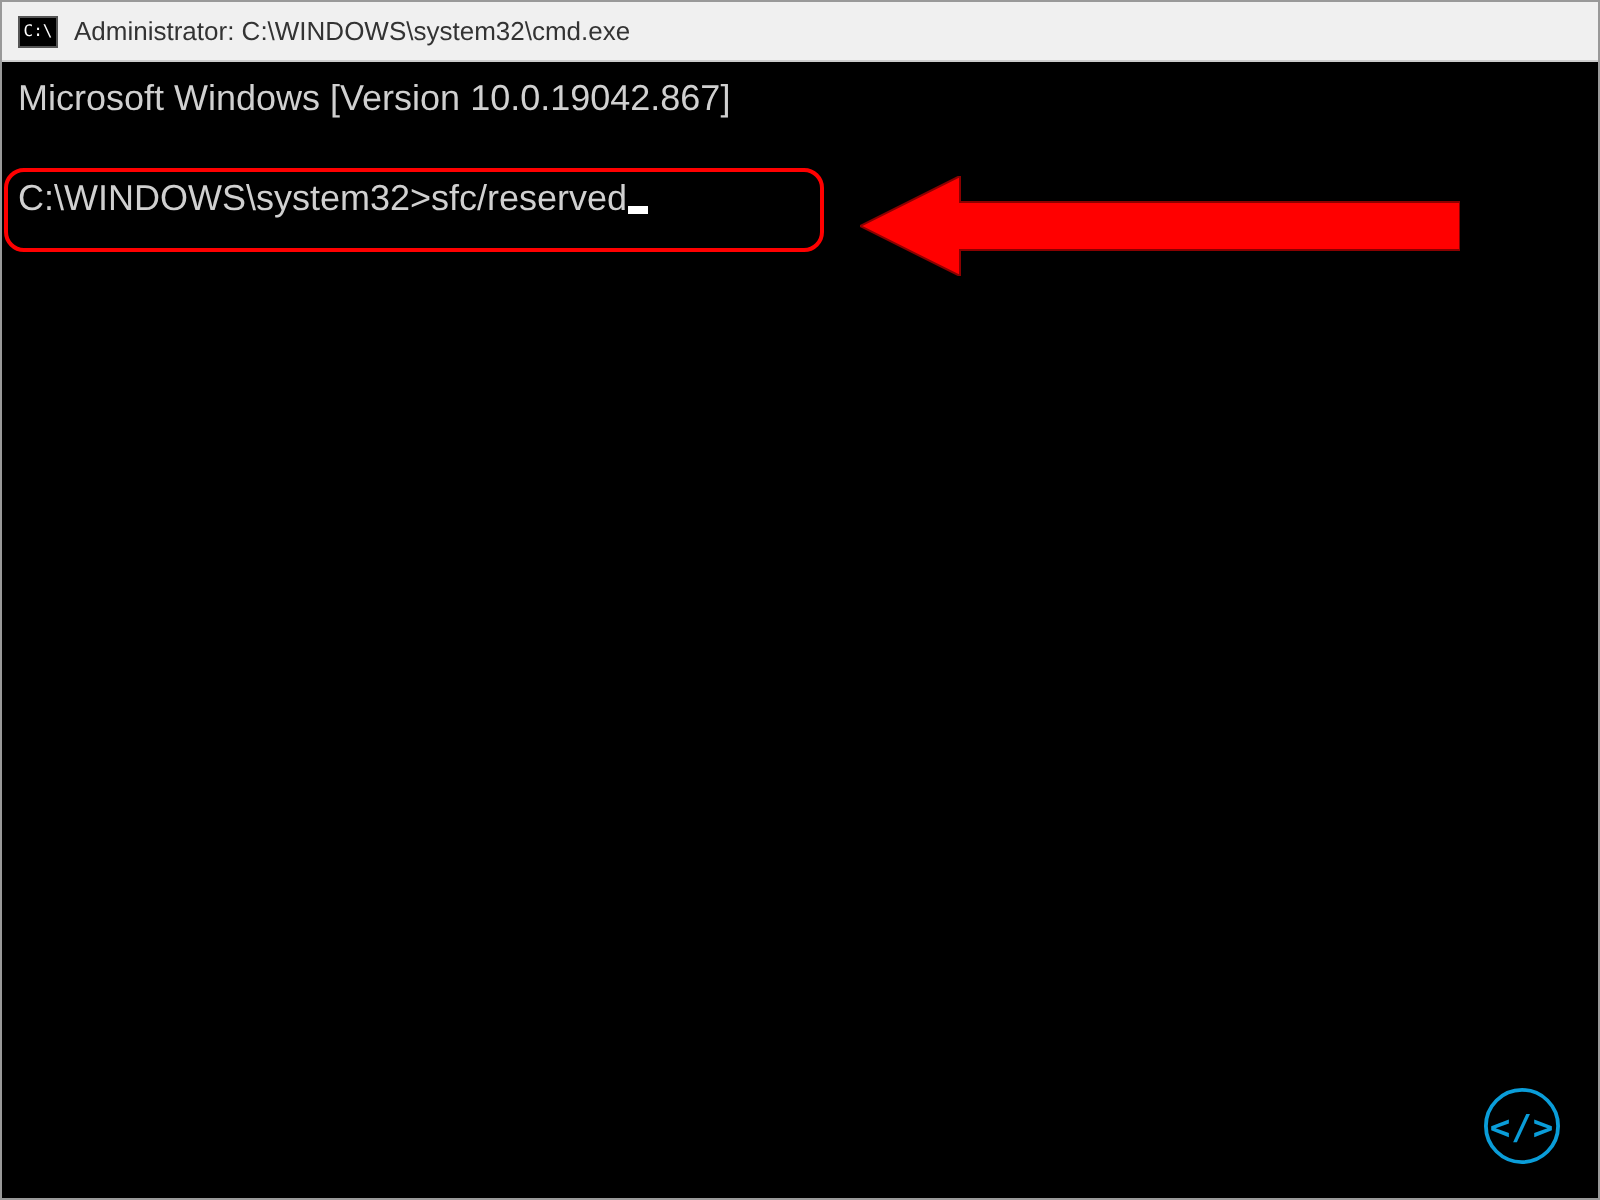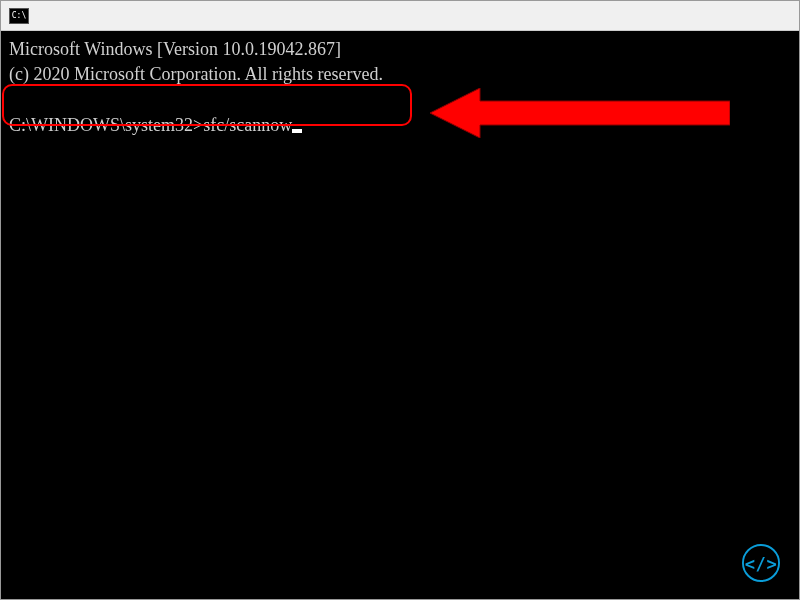--- a/index.html
+++ b/index.html
@@ -54,21 +54,21 @@
       padding: 1px;
     }
 
     .terminal {
       background: #000;
       height: calc(100% - 30px);
       padding: 6px 8px;
       color: #d0d0d0;
       font-size: 18px;
       line-height: 1.4;
-      font-family: Liberation Serif, serif;
+      font-family: Liberation Sans, sans-serif;
       position: relative;
     }
 
     .terminal-line {
       white-space: pre;
     }
 
     .cursor {
       display: inline-block;
       width: 10px;
@@ -118,27 +118,27 @@
     }
   </style>
 </head>
 <body>
 
 <div class="window">
   <div class="titlebar">
     <div class="titlebar-icon">
       <span>C:\</span>
     </div>
+    <span>Administrator: C:\WINDOWS\system32\cmd.exe</span>
   </div>
 
   <div class="terminal">
     <div class="terminal-line">Microsoft Windows [Version 10.0.19042.867]</div>
-    <div class="terminal-line">(c) 2020 Microsoft Corporation. All rights reserved.</div>
     <div class="terminal-line"> </div>
-    <div class="terminal-line"><span>C:\WINDOWS\system32&gt;</span><span>sfc/scannow</span><span class="cursor"></span></div>
+    <div class="terminal-line"><span>C:\WINDOWS\system32&gt;</span><span>sfc/reserved</span><span class="cursor"></span></div>
   </div>
 </div>
 
 <div class="highlight-box"></div>
 
 <svg class="arrow" viewBox="0 0 300 50">
   <polygon points="0,25 50,0 50,13 300,13 300,37 50,37 50,50" fill="#ff0000" stroke="#8b0000" stroke-width="1"></polygon>
 </svg>
 
 <div class="watermark">

